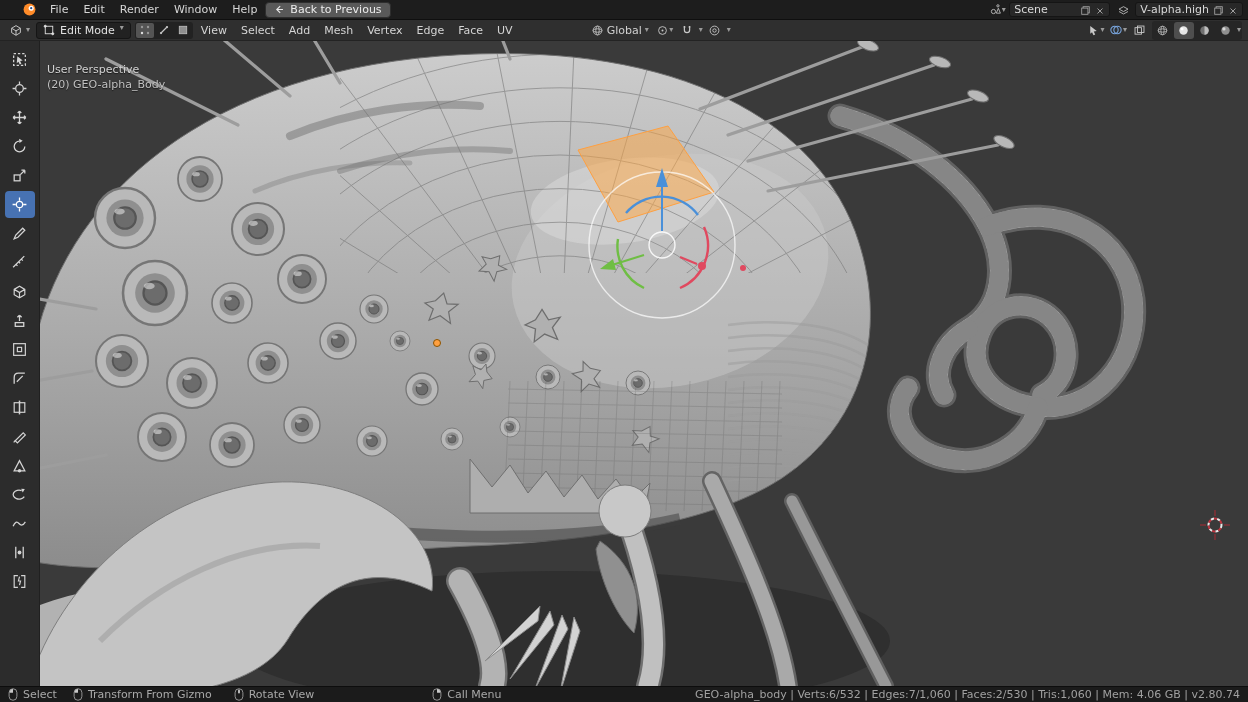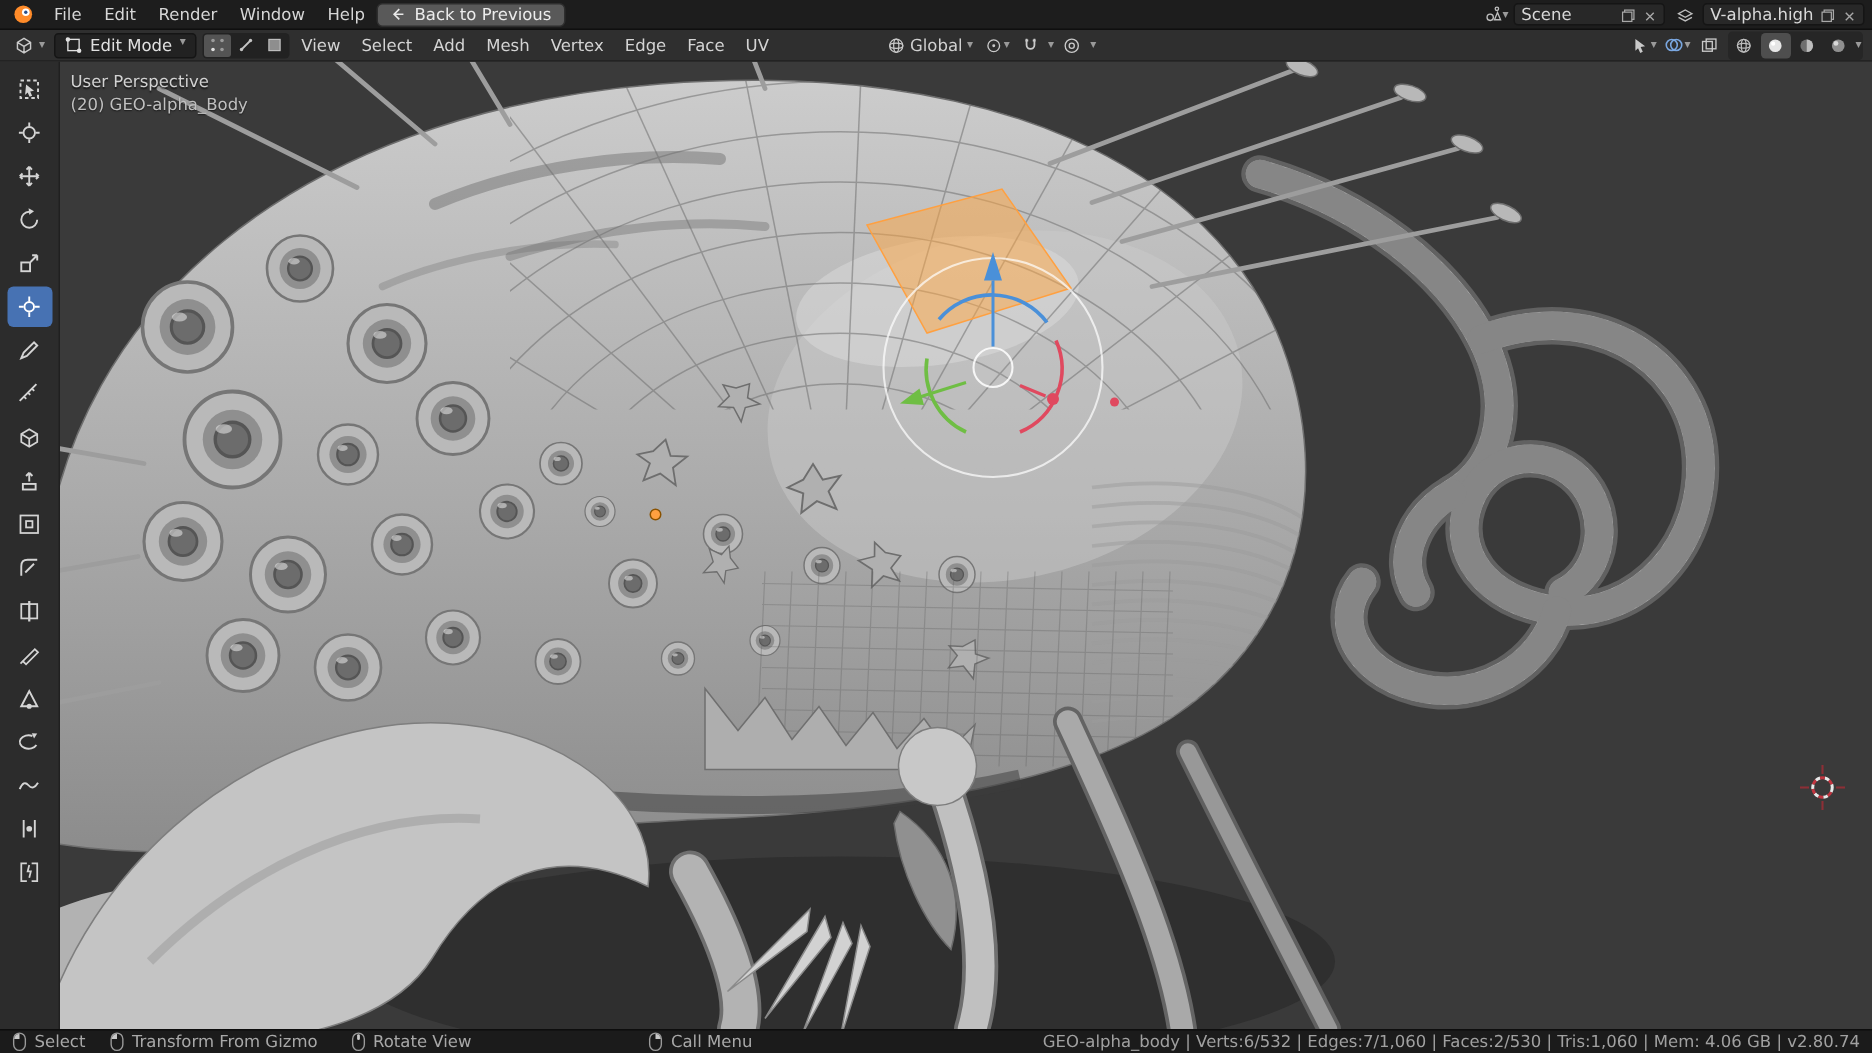--- a/index.html
+++ b/index.html
@@ -2,21 +2,21 @@
 <html><head>
 <meta charset="utf-8">
 <style>
   html,body{margin:0;padding:0;width:1248px;height:702px;overflow:hidden;background:#3a3a3a;
     font-family:"DejaVu Sans",sans-serif;font-size:11px;color:#d0d0d0;}
   *{box-sizing:border-box;user-select:none;}
   svg{display:block;}
 
   
   .topbar{position:absolute;top:0;left:0;right:0;height:20px;background:#1d1d1d;
-    border-bottom:1px solid #0f0f0f;display:flex;align-items:center;gap:1px;z-index:40;padding-left:6px;}
+    border-bottom:1px solid #0f0f0f;display:flex;align-items:center;gap:1px;z-index:40;padding-left:20px;}
   .logo{width:16px;height:16px;margin:0 4px 0 2px;display:flex;align-items:center;}
   .menu-item{padding:2px 7px;border-radius:3px;color:#d6d6d6;cursor:default;}
   .back-btn{background:#595959;border:1px solid #2e2e2e;border-radius:4px;
     padding:0 8px;height:16px;color:#ececec;display:flex;gap:5px;align-items:center;}
   .topbar-right{margin-left:auto;display:flex;align-items:center;gap:3px;padding-right:5px;}
   .id-block{display:flex;align-items:center;gap:2px;}
   .id-field{display:flex;align-items:flex-end;background:#282828;border:1px solid #151515;border-radius:3px;
     height:15px;padding:0 4px;gap:4px;}
   .id-field .name{min-width:62px;color:#d8d8d8;}
   .caret{font-size:8px;color:#9a9a9a;line-height:1;}
@@ -39,21 +39,21 @@
   
   .tool-strip{position:absolute;top:41px;left:0;bottom:16px;width:40px;background:#2c2c2c;
     border-right:1px solid #202020;display:flex;flex-direction:column;align-items:center;
     padding-top:5px;gap:2px;z-index:20;}
   .tool-btn{width:30px;height:27px;border:none;background:transparent;border-radius:4px;
     display:flex;align-items:center;justify-content:center;padding:0;}
   .tool-btn.active{background:#4772b3;}
 
   
   .viewport{position:absolute;top:41px;left:40px;right:0;bottom:16px;background:#3a3a3a;overflow:hidden;}
-  .vp-overlay{position:absolute;left:7px;top:6px;z-index:5;line-height:15px;color:#d2d2d2;
+  .vp-overlay{position:absolute;left:7px;top:21px;z-index:5;line-height:15px;color:#d2d2d2;
     text-shadow:0 1px 1px rgba(0,0,0,.6);}
   .vp-overlay .sub{color:#c0c0c0;}
 
   
   .statusbar{position:absolute;left:0;right:0;bottom:0;height:16px;background:#1b1b1b;
     border-top:1px solid #0d0d0d;display:flex;align-items:center;color:#a8a8a8;z-index:40;padding:0 8px;}
   .hint{display:flex;align-items:center;gap:5px;}
   .stats{margin-left:auto;color:#a0a0a0;white-space:nowrap;}
 </style>
 </head>

